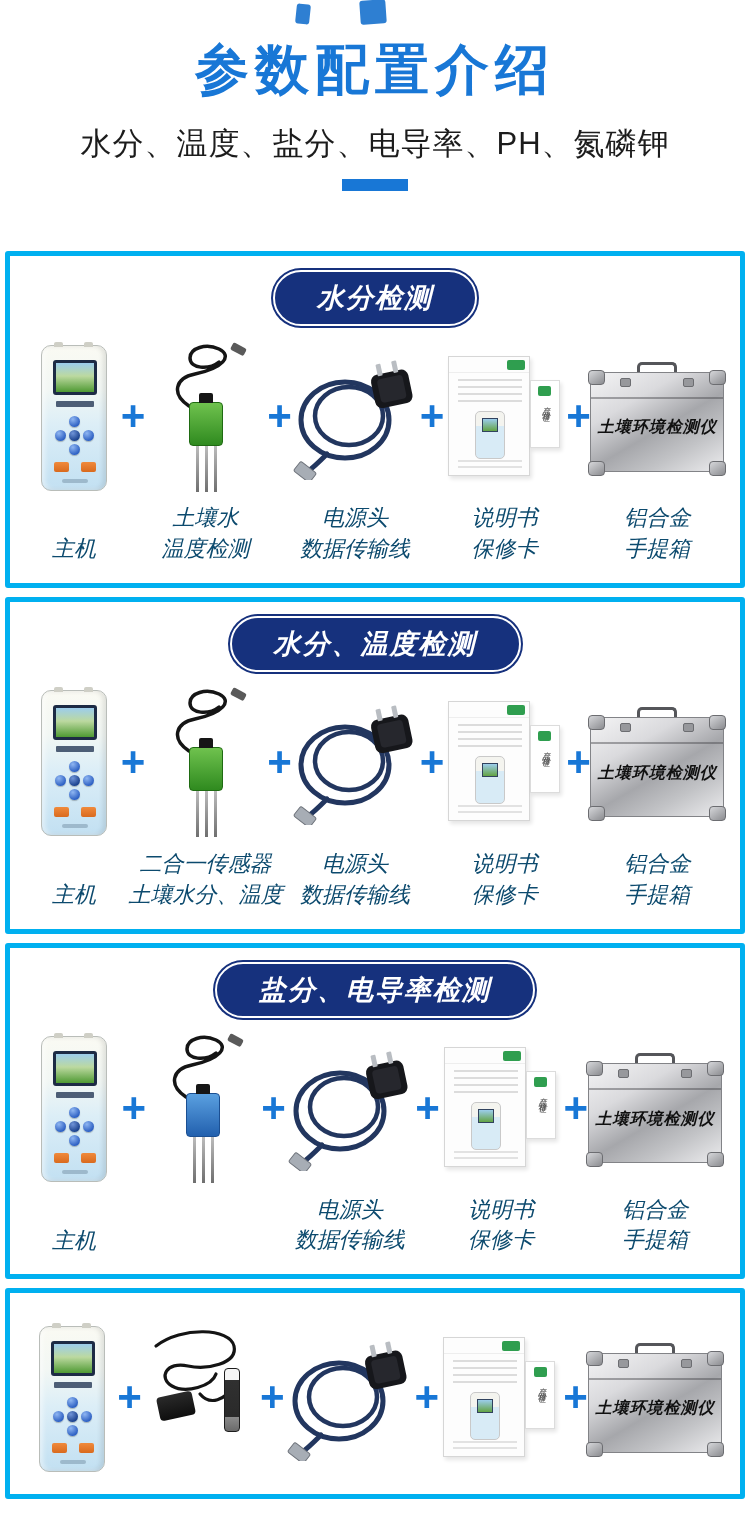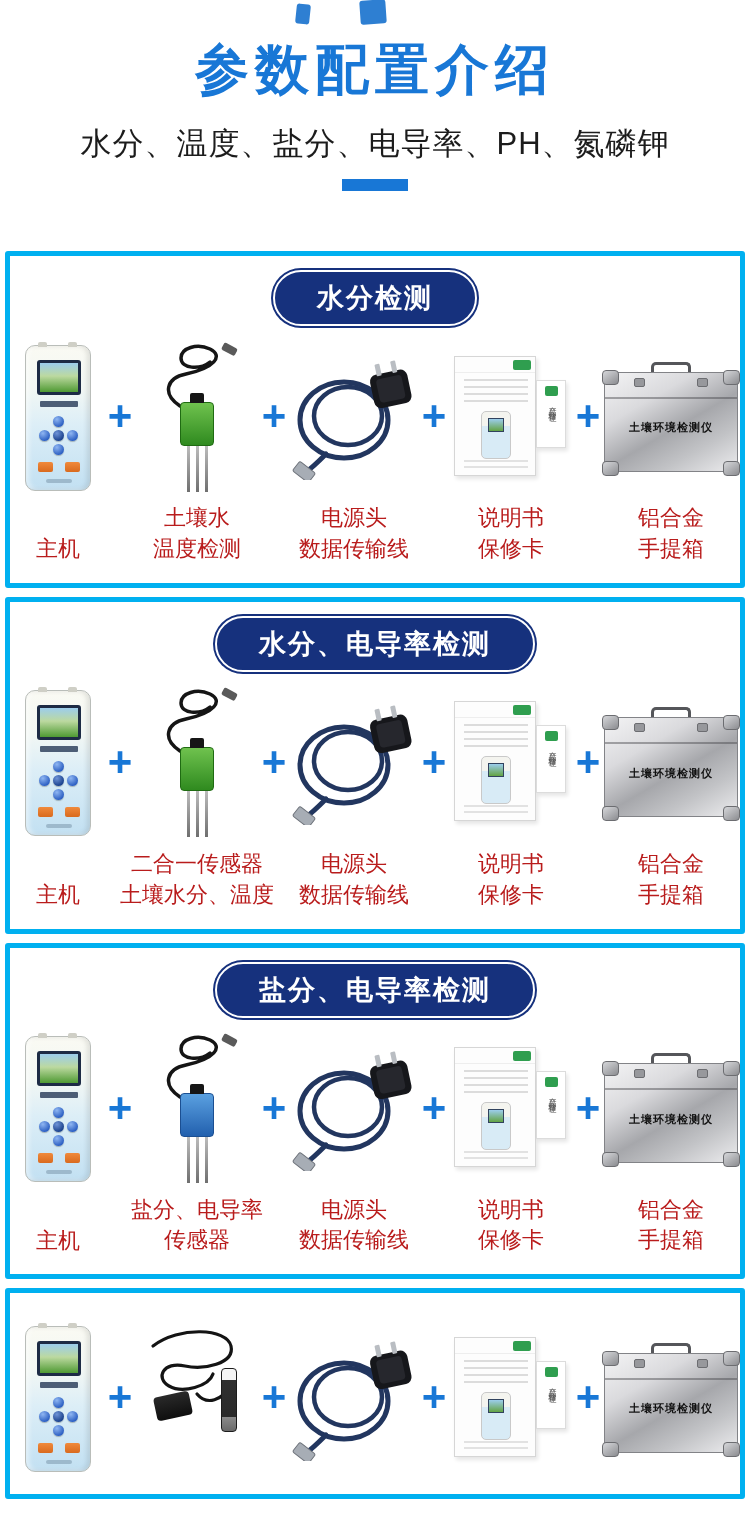--- a/index.html
+++ b/index.html
@@ -20,40 +20,40 @@
   
   .header { text-align: center; padding-top: 34px; }
   .header-title { font-size: 54px; font-weight: 800; color: #1877d6; letter-spacing: 6px; }
   .header-sub { margin-top: 16px; font-size: 31px; color: #1c1c1c; letter-spacing: 1px; }
   .header-bar { width: 66px; height: 12px; background: #1877d6; margin: 14px auto 0; }
 
   
   .sections { margin-top: 60px; padding: 0 5px; }
   .section {
     border: 5px solid #00b0f0; border-radius: 3px; background: #fff;
-    margin-bottom: 9px; padding: 14px 0 18px;
+    margin-bottom: 9px; padding: 14px 16px 18px; font-style: italic;
   }
   .pill-wrap { text-align: center; }
   .pill {
     display: inline-block; background: #16317d; color: #fff;
     font-size: 27px; font-weight: 700; letter-spacing: 2px;
     padding: 8px 42px; border-radius: 999px;
     border: 2px solid #ffffff; box-shadow: 0 0 0 2px #16317d;
   }
 
   .row { display: flex; justify-content: space-between; align-items: flex-start; margin-top: 14px; padding: 0 2px; }
   .item { display: flex; flex-direction: column; align-items: center; }
   .it-device { width: 92px; }
   .it-sensor { width: 122px; }
   .it-cable  { width: 128px; }
   .it-docs   { width: 122px; }
   .it-case   { width: 134px; }
   .img-area { height: 155px; display: flex; align-items: center; justify-content: center; }
   .plus { width: 28px; text-align: center; margin-top: 52px; font-size: 42px; font-weight: 700; color: #1877d6; }
-  .lbl { margin-top: 8px; width: 176px; text-align: center; color: #b91c1c; font-size: 22px; line-height: 1.4; }
+  .lbl { margin-top: 8px; width: 176px; text-align: center; color: #0c4a6e; font-size: 22px; line-height: 1.4; }
   .lbl span { display: block; }
   .lbl.low { margin-top: 39px; }
 
   
   .device {
     position: relative; width: 66px; height: 146px; border-radius: 10px;
     background: linear-gradient(180deg, #fafaf3 0%, #f2f7f4 30%, #dceef7 55%, #c2e0f2 100%);
     border: 1px solid #b9bdb9;
     box-shadow: inset -3px 0 5px rgba(0,0,0,.10), inset 3px 0 5px rgba(255,255,255,.5);
   }
@@ -115,21 +115,21 @@
   
   .alucase { position: relative; width: 134px; height: 112px; }
   .case-handle { position: absolute; top: 0; left: 50%; transform: translateX(-50%); width: 40px; height: 12px; border: 3px solid #55565a; border-bottom: none; border-radius: 5px 5px 0 0; }
   .case-body {
     position: absolute; top: 10px; left: 0; width: 134px; height: 100px; border-radius: 8px;
     border: 1px solid #828387; overflow: hidden;
     background: linear-gradient(150deg, #f4f4f5 0%, #dadadd 30%, #a6a7ab 55%, #c2c3c6 75%, #ececee 100%);
     display: flex; align-items: center; justify-content: center;
   }
   .case-body::before { content: ""; position: absolute; top: 24px; left: 0; right: 0; height: 2px; background: rgba(70,70,75,.45); }
-  .case-text { font-family: "DejaVu Serif", "Liberation Serif", serif; font-size: 11px; font-weight: 700; color: #101010; letter-spacing: 1px; margin-top: 12px; }
+  .case-text { font-family: "DejaVu Serif", "Liberation Serif", serif; font-size: 16px; font-weight: 700; color: #101010; letter-spacing: 1px; margin-top: 12px; }
   .case-corner { position: absolute; width: 17px; height: 15px; background: linear-gradient(145deg, #d6d7da, #8b8c90); border: 1px solid #6c6d71; border-radius: 4px; }
   .c-tl { left: -2px; top: 8px; } .c-tr { right: -2px; top: 8px; }
   .c-bl { left: -2px; bottom: -2px; } .c-br { right: -2px; bottom: -2px; }
   .case-latch { position: absolute; top: 16px; width: 11px; height: 9px; background: #97989c; border: 1px solid #6c6d71; border-radius: 2px; }
   .l-a { left: 30px; } .l-b { right: 30px; }
 </style>
 </head>
 <body>
 
 <span class="decor decor-a"></span>
@@ -262,21 +262,21 @@
           <span>铝合金</span>
           <span>手提箱</span>
         </div>
       </div>
 
     </div>
   </div>
 
   <div class="section">
     <div class="pill-wrap">
-      <span class="pill">水分、电导率检测</span>
+      <span class="pill">水分、温度检测</span>
     </div>
     <div class="row">
 
       <div class="item it-device">
         <div class="img-area">
           <div class="device">
             <span class="dev-nub"></span>
             <div class="dev-screen"></div>
             <div class="dev-textbar"></div>
             <span class="dev-dot d-up"></span>
@@ -425,24 +425,20 @@
             <svg class="sensor-cable" width="110" height="66" viewBox="0 0 110 66">
               <path d="M38,64 C20,52 24,36 44,32 C72,26 82,14 68,7 C55,1 39,6 39,16 C39,27 58,28 68,20" fill="none" stroke="#151515" stroke-width="3.5" stroke-linecap="round"></path>
               <rect x="80" y="3" width="15" height="8" rx="2" fill="#5a5a5a" transform="rotate(28 87 7)"></rect>
             </svg>
             <div class="sensor-body"></div>
             <span class="sensor-prong p-a"></span>
             <span class="sensor-prong p-b"></span>
             <span class="sensor-prong p-c"></span>
           </div>
         </div>
-        <div class="lbl">
-          <span>盐分、电导率</span>
-          <span>传感器</span>
-        </div>
       </div>
 
       <div class="plus">+</div>
 
       <div class="item it-cable">
         <div class="img-area">
           <div class="cableimg">
             <svg width="128" height="124" viewBox="0 0 128 124">
               <ellipse cx="54" cy="64" rx="44" ry="38" fill="none" stroke="#22365f" stroke-width="5"></ellipse>
               <ellipse cx="58" cy="60" rx="34" ry="29" fill="none" stroke="#22365f" stroke-width="4.5"></ellipse>

